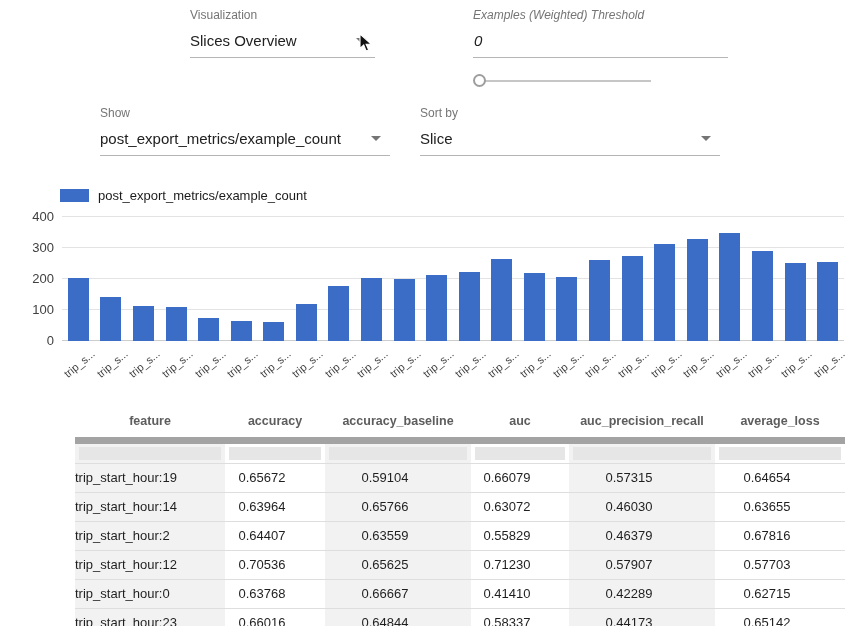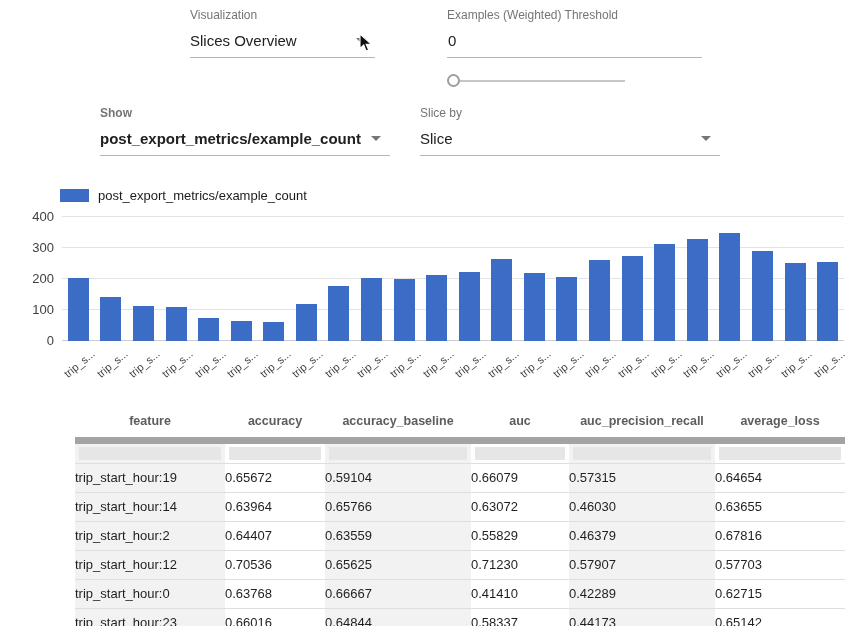--- a/index.html
+++ b/index.html
@@ -10,22 +10,22 @@
   }
   .ctrl{position:absolute;}
   .ctrl-label{font-size:12px;color:#757575;margin-bottom:7px;}
   .select{display:flex;align-items:center;justify-content:space-between;
     border-bottom:1px solid #b5b5b5;padding:3px 2px 8px 0;font-size:15px;color:#212121;cursor:pointer;}
   .caret{width:0;height:0;border-left:5px solid transparent;border-right:5px solid transparent;
     border-top:5px solid #757575;margin-right:7px;flex:0 0 auto;}
   .input-line{border-bottom:1px solid #b5b5b5;padding:3px 2px 8px 1px;font-size:15px;color:#212121;}
 
   .viz{left:190px;top:8px;width:185px;}
-  .threshold{left:447px;top:8px;width:255px;}
-  .show-ctrl{left:100px;top:106px;width:290px;font-weight:bold;}
+  .threshold{left:473px;top:8px;width:255px;font-style:italic;}
+  .show-ctrl{left:100px;top:106px;width:290px;}
   .sort-ctrl{left:420px;top:106px;width:300px;}
 
   .slider{position:relative;height:15px;width:178px;margin-top:15px;}
   .slider-track{position:absolute;left:4px;right:0;top:7px;height:2px;background:#c6c6c6;}
   .slider-knob{position:absolute;left:0;top:1px;width:13px;height:13px;border-radius:50%;
     background:#fff;border:2px solid #9e9e9e;}
 
   .chart{position:absolute;left:20px;top:188px;width:826px;}
   .legend{display:flex;align-items:center;gap:9px;margin-left:40px;height:15px;}
   .swatch{width:29px;height:13px;background:#3b6cc6;flex:0 0 auto;}
@@ -46,21 +46,21 @@
   .metrics col.c0{width:150px;} .metrics col.c1{width:100px;} .metrics col.c2{width:146px;}
   .metrics col.c3{width:98px;}  .metrics col.c4{width:146px;} .metrics col.c5{width:130px;}
   .metrics th{height:34px;font-size:12.5px;font-weight:bold;color:#5d5d5d;text-align:center;
     border-bottom:7px solid #a3a3a3;overflow:hidden;white-space:nowrap;}
   .metrics tr.filter td{height:20px;border-bottom:1px solid #dedede;padding:3px 4px;}
   .filter-box{height:13px;background:#e6e6e6;}
   .metrics tbody td{height:29px;border-bottom:1px solid #dedede;font-size:13px;color:#1f1f1f;
     overflow:hidden;white-space:nowrap;}
   .metrics tr.filter td:nth-child(odd),.metrics tbody td:nth-child(odd){background:#f2f2f2;}
   td.feat{}
-  td.num{text-align:left;padding-right:26px;}
+  td.num{text-align:center;padding-right:26px;}
 
   .cursor{position:absolute;left:357px;top:33px;z-index:5;}
 </style>
 </head>
 <body>
 
 <div class="ctrl viz">
   <div class="ctrl-label">Visualization</div>
   <div class="select">
     <span>Slices Overview</span>
@@ -79,21 +79,21 @@
 
 <div class="ctrl show-ctrl">
   <div class="ctrl-label">Show</div>
   <div class="select">
     <span>post_export_metrics/example_count</span>
     <span class="caret"></span>
   </div>
 </div>
 
 <div class="ctrl sort-ctrl">
-  <div class="ctrl-label">Slice by</div>
+  <div class="ctrl-label">Sort by</div>
   <div class="select">
     <span>Slice</span>
     <span class="caret"></span>
   </div>
 </div>
 
 <div class="chart">
   <div class="legend">
     <span class="swatch" style="background: rgb(59, 108, 198);"></span>
     <span class="legend-label">post_export_metrics/example_count</span>

